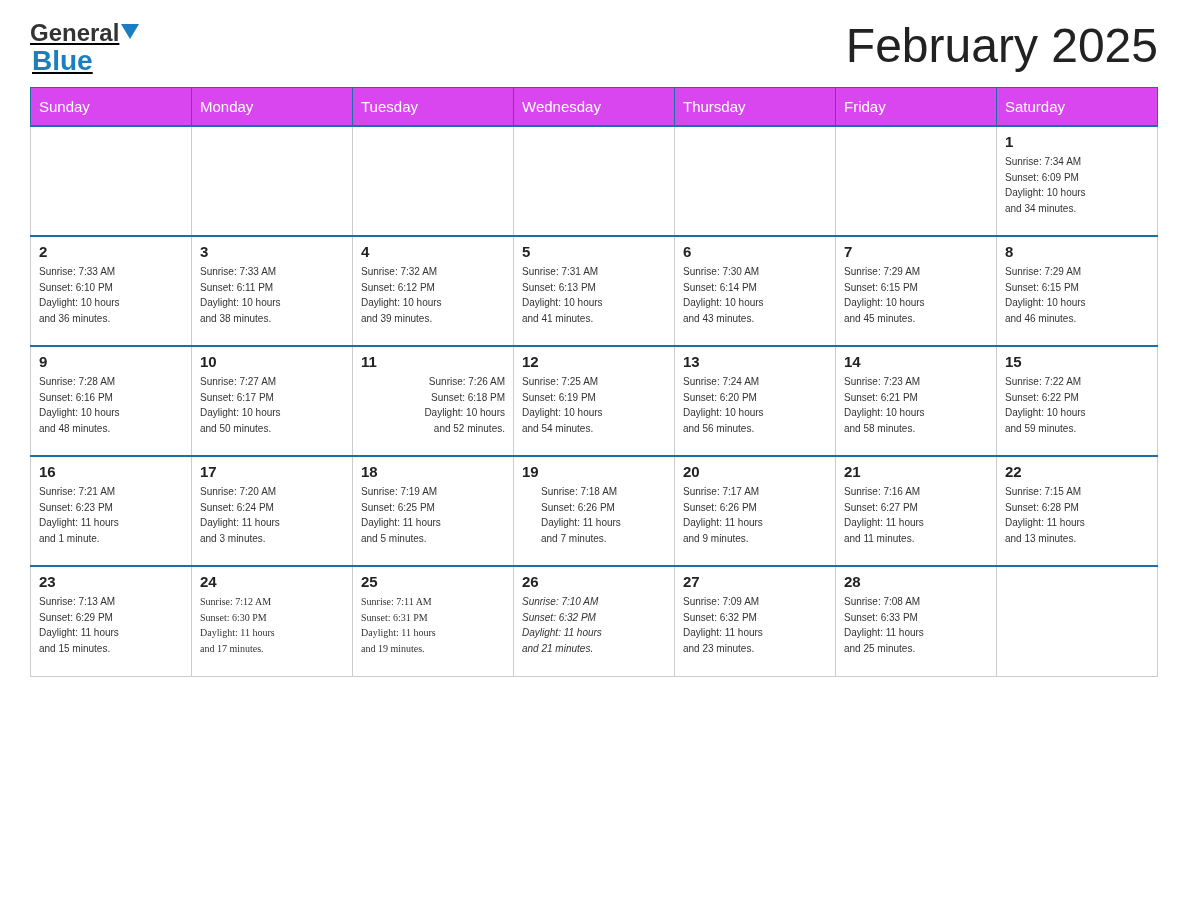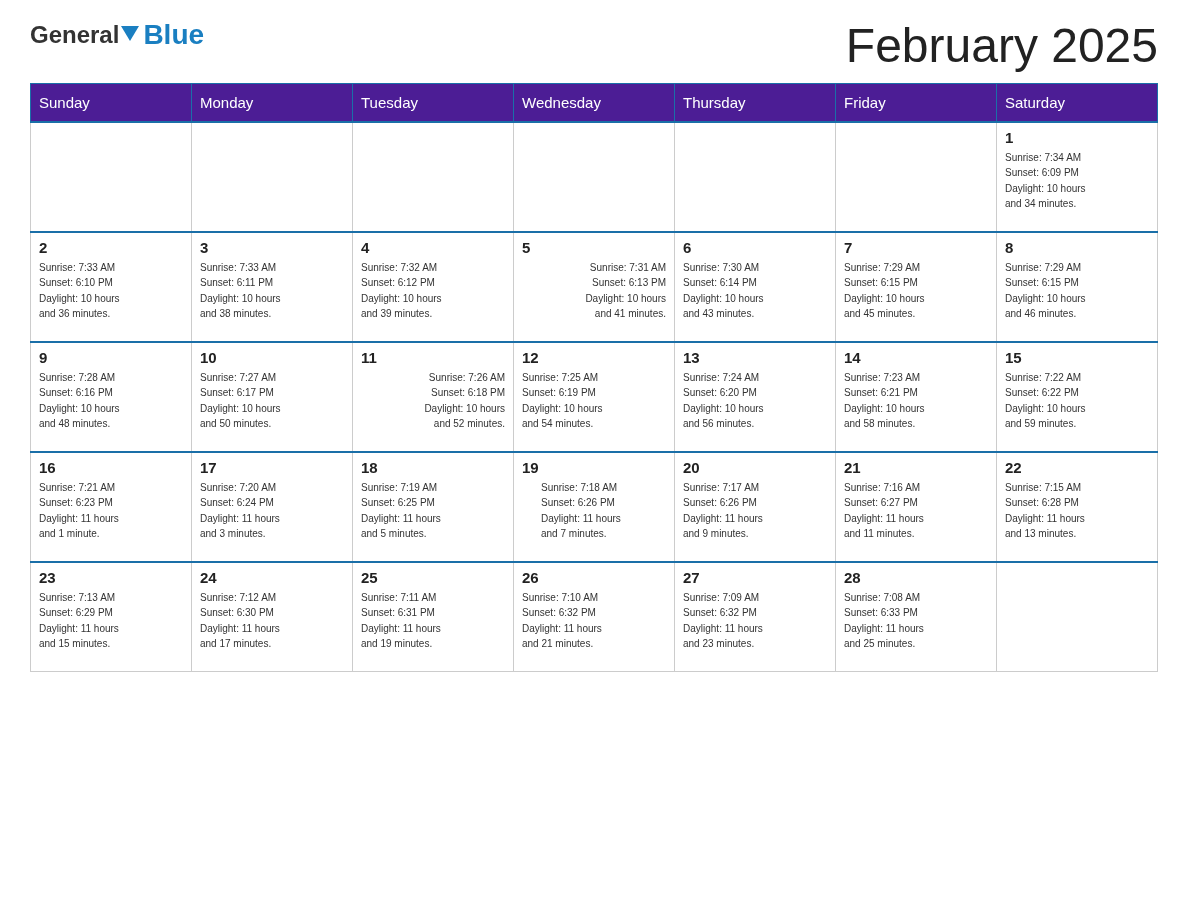--- a/index.html
+++ b/index.html
@@ -30,21 +30,21 @@
       font-size: 20px;
       color: #444;
       margin-top: 4px;
     }
     .calendar {
       width: 100%;
       border-collapse: collapse;
       margin-top: 10px;
     }
     .calendar th {
-      background: #4c1d95;
+      background: #d946ef;
       color: #fff;
       padding: 10px 8px;
       font-size: 15px;
       font-weight: normal;
       text-align: left;
       border: 1px solid #1a6fa8;
     }
     .calendar td {
       vertical-align: top;
       border: 1px solid #ccc;
@@ -69,22 +69,23 @@
     .day-info {
       font-size: 10px;
       color: #333;
       line-height: 1.55;
     }
     .empty-cell {
       background: #f9f9f9;
     }
     .logo-wrapper {
       display: flex;
-      flex-direction: row;
+      flex-direction: column;
       line-height: 1.1;
+      text-decoration: underline;
     }
     .logo-line1 {
       display: flex;
       align-items: center;
       font-size: 24px;
       font-weight: bold;
       color: #333;
     }
     .logo-line2 {
       font-size: 28px;
@@ -154,21 +155,21 @@
         </td>
         <td>
           <div class="day-number">4</div>
           <div class="day-info" style="white-space: pre-line;">Sunrise: 7:32 AM
 Sunset: 6:12 PM
 Daylight: 10 hours
 and 39 minutes.</div>
         </td>
         <td>
           <div class="day-number">5</div>
-          <div class="day-info" style="white-space: pre-line; text-align: right;">Sunrise: 7:31 AM
+          <div class="day-info" style="white-space: pre-line;">Sunrise: 7:31 AM
 Sunset: 6:13 PM
 Daylight: 10 hours
 and 41 minutes.</div>
         </td>
         <td>
           <div class="day-number">6</div>
           <div class="day-info" style="white-space: pre-line;">Sunrise: 7:30 AM
 Sunset: 6:14 PM
 Daylight: 10 hours
 and 43 minutes.</div>
@@ -293,35 +294,35 @@
       <tr>
         <td>
           <div class="day-number">23</div>
           <div class="day-info" style="white-space: pre-line;">Sunrise: 7:13 AM
 Sunset: 6:29 PM
 Daylight: 11 hours
 and 15 minutes.</div>
         </td>
         <td>
           <div class="day-number">24</div>
-          <div class="day-info" style="white-space: pre-line;">Sunrise: 7:12 AM
+          <div class="day-info" style="white-space: pre-line; font-family: Liberation Serif, serif;">Sunrise: 7:12 AM
 Sunset: 6:30 PM
 Daylight: 11 hours
 and 17 minutes.</div>
         </td>
         <td>
           <div class="day-number">25</div>
-          <div class="day-info" style="white-space: pre-line;">Sunrise: 7:11 AM
+          <div class="day-info" style="white-space: pre-line; font-family: Liberation Serif, serif;">Sunrise: 7:11 AM
 Sunset: 6:31 PM
 Daylight: 11 hours
 and 19 minutes.</div>
         </td>
         <td>
           <div class="day-number">26</div>
-          <div class="day-info" style="white-space: pre-line;">Sunrise: 7:10 AM
+          <div class="day-info" style="white-space: pre-line; font-style: italic;">Sunrise: 7:10 AM
 Sunset: 6:32 PM
 Daylight: 11 hours
 and 21 minutes.</div>
         </td>
         <td>
           <div class="day-number">27</div>
           <div class="day-info" style="white-space: pre-line;">Sunrise: 7:09 AM
 Sunset: 6:32 PM
 Daylight: 11 hours
 and 23 minutes.</div>

